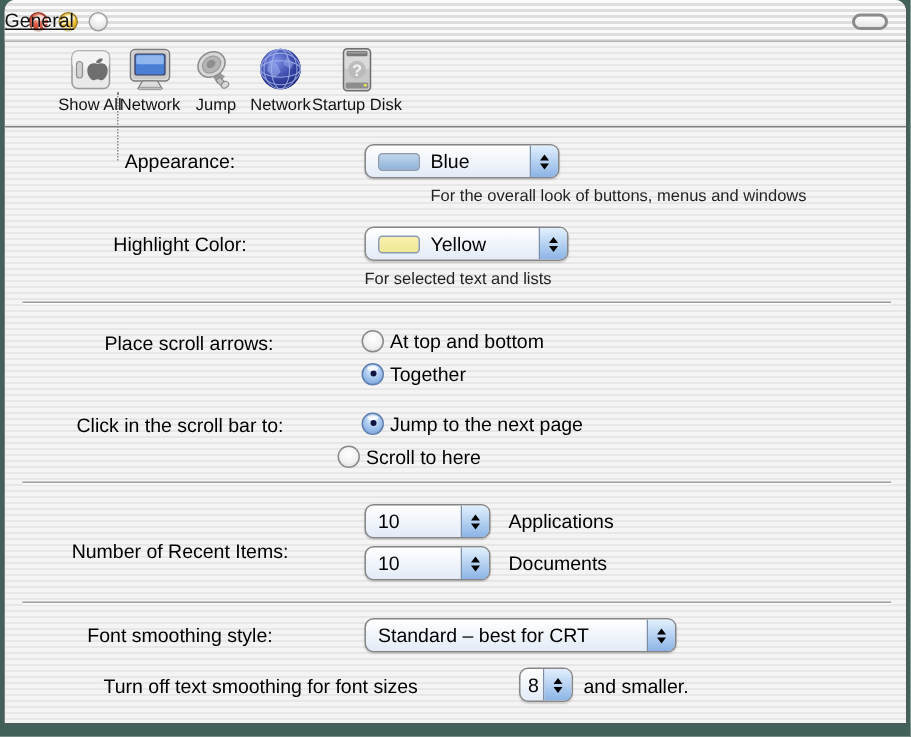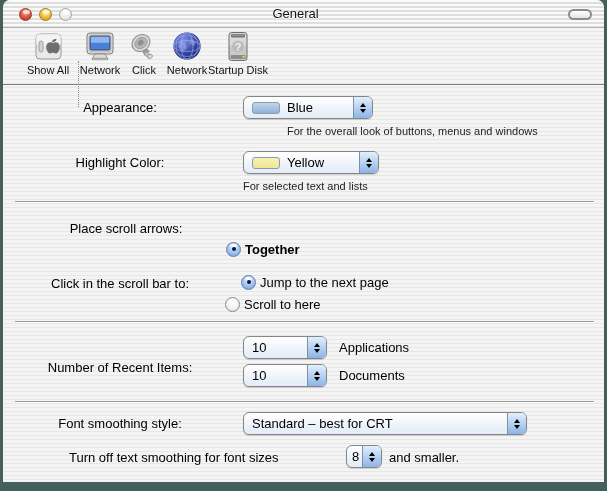--- a/index.html
+++ b/index.html
@@ -9,22 +9,22 @@
 
   #window { position:absolute; left:2px; top:0; width:603px; height:483px;
     border-radius:8px 8px 0 0; overflow:hidden;
     border:1px solid #4f5a56; border-top:none;
     background:repeating-linear-gradient(to bottom,#f4f4f4 0px,#f4f4f4 3px,#e7e7e7 3px,#e7e7e7 4px); }
 
   
   .titlebar { position:absolute; left:0; top:0; right:0; height:28px;
     background:repeating-linear-gradient(to bottom,#fafafa 0px,#fafafa 2px,#dedede 2px,#dedede 4px);
     border-bottom:1px solid #b2b2b2; }
-  .title { position:absolute; left:0; right:16px; top:6px; text-align:center;
-    font-size:13px; color:#111; text-shadow:0 1px 0 rgba(255,255,255,.8); }
+  .title { position:absolute; left:0; right:16px; top:6px; text-align:left;
+    font-size:13px; color:#111; text-shadow:0 1px 0 rgba(255,255,255,.8);text-decoration:underline; }
   .tl-btn { position:absolute; top:8px; width:13px; height:13px; border-radius:50%; }
   .tl-close { left:16px; border:1px solid #97392a;
     background:radial-gradient(circle at 50% 30%, #ffc0ae 0%, #e0604a 45%, #ad2b16 100%); }
   .tl-min { left:36px; border:1px solid #9b7d1e;
     background:radial-gradient(circle at 50% 30%, #fff3b8 0%, #f2c338 50%, #c08c10 100%); }
   .tl-zoom { left:56px; border:1px solid #a2a2a2;
     background:radial-gradient(circle at 50% 30%, #ffffff 0%, #ececec 55%, #cfcfcf 100%); }
   .tl-btn::after { content:""; position:absolute; left:3px; top:1px; width:7px; height:4px;
     border-radius:50%; background:rgba(255,255,255,.65); }
   .pill { position:absolute; right:12px; top:9px; width:24px; height:11px;
@@ -90,21 +90,21 @@
     <div class="titlebar">
       <div class="tl-btn tl-close"></div>
       <div class="tl-btn tl-min"></div>
       <div class="tl-btn tl-zoom"></div>
       <div class="title">General</div>
       <div class="pill"></div>
     </div>
 
     <div class="toolbar">
 
-      <div class="tb-item" style="left:0;padding-left:20px;">
+      <div class="tb-item" style="left:12px;padding-left:20px;">
         <svg class="ticon" viewBox="0 0 32 32">
           <rect x="4" y="3" width="25" height="25" rx="4" fill="#e9e9e9" stroke="#9a9a9a"></rect>
           <rect x="4" y="3" width="25" height="12" rx="4" fill="#f7f7f7" opacity="0.7"></rect>
           <rect x="7" y="10" width="4" height="11" rx="2" fill="#d2d2d2" stroke="#8f8f8f" stroke-width="0.8"></rect>
           <path d="M20.2 9.8 c1.6-2.2 3.6-1.9 4.3-1.7 -0.2 1.7-1.8 3.3-4.3 3.1 z" fill="#6f6f6f"></path>
           <path d="M20.5 12.2 c1-0.7 2-1 3-1 2.5 0 4.3 1.9 4.3 4.7 0 3.3-2.1 6.6-4.1 6.6 -1 0-1.4-0.7-2.7-0.7 -1.3 0-1.7 0.7-2.7 0.7 -2 0-4.1-3.3-4.1-6.6 0-2.8 1.8-4.7 4.3-4.7 1 0 2 0.3 3 1 z" fill="#6f6f6f"></path>
         </svg>
         <span class="tb-label">Show All</span>
       </div>
 
@@ -124,21 +124,21 @@
 
       <div class="tb-item" style="left:106px;">
         <svg class="ticon" viewBox="0 0 32 32">
           <path d="M7 9 L22 20 L17 25 Z" fill="#9a9a9a"></path>
           <ellipse cx="13" cy="12" rx="9.5" ry="8" transform="rotate(-35 13 12)" fill="#d7d7d7" stroke="#8a8a8a"></ellipse>
           <ellipse cx="13" cy="12" rx="6.5" ry="5.2" transform="rotate(-35 13 12)" fill="#b4b4b4" stroke="#979797" stroke-width="0.7"></ellipse>
           <ellipse cx="13" cy="11.5" rx="3.2" ry="2.5" transform="rotate(-35 13 12)" fill="#8f8f8f"></ellipse>
           <path d="M18.5 20.5 l4.5 4 -3 2.5 -4-4.5 z" fill="#c3c3c3" stroke="#8a8a8a" stroke-width="0.7"></path>
           <ellipse cx="22" cy="25.5" rx="2.6" ry="2" transform="rotate(-35 22 25.5)" fill="#d9d9d9" stroke="#8a8a8a" stroke-width="0.7"></ellipse>
         </svg>
-        <span class="tb-label">Click</span>
+        <span class="tb-label">Jump</span>
       </div>
 
       <div class="tb-item" style="left:149px;">
         <svg class="ticon" viewBox="0 0 32 32">
           <circle cx="16" cy="15" r="13.5" fill="#1b2d7e"></circle>
           <circle cx="16" cy="15" r="13.5" fill="url(#ng)"></circle>
           <defs>
             <radialGradient id="ng" cx="0.38" cy="0.3" r="0.9">
               <stop offset="0" stop-color="#7d90e8"></stop>
                 <stop offset="0.55" stop-color="#33409f"></stop>
@@ -194,21 +194,25 @@
       <span class="stepper">
           <span class="arr up"></span>
           <span class="arr dn"></span>
         </span>
     </div>
     <div class="hint" style="top:180px;">For selected text and lists</div>
 
     <div class="sep" style="top:201px;"></div>
 
     <div class="rowlabel" style="top:221px;padding-left:12px;">Place scroll arrows:</div>
-    <div class="radio-row" style="left:223px; top:241px;font-weight:bold;">
+    <div class="radio-row" style="left:238px; top:219px;">
+      <span class="radio"></span>
+      <span>At top and bottom</span>
+    </div>
+    <div class="radio-row" style="left:238px; top:241px;">
       <span class="radio selected"></span>
       <span>Together</span>
     </div>
 
     <div class="rowlabel" style="top:276px;">Click in the scroll bar to:</div>
     <div class="radio-row" style="left:238px; top:274px;">
       <span class="radio selected"></span>
       <span>Jump to the next page</span>
     </div>
     <div class="radio-row" style="left:222px; top:296px;">
@@ -233,21 +237,21 @@
       <span class="stepper">
           <span class="arr up"></span>
           <span class="arr dn"></span>
         </span>
     </div>
     <div class="caption" style="left:336px; top:368px;">Documents</div>
 
     <div class="sep" style="top:401px;"></div>
 
     <div class="rowlabel" style="top:416px;">Font smoothing style:</div>
-    <div class="popup" style="left:240px; top:412px; width:284px;">
+    <div class="popup" style="left:240px; top:412px; width:208px;">
       <span class="pvalue">Standard – best for CRT</span>
       <span class="stepper">
           <span class="arr up"></span>
           <span class="arr dn"></span>
         </span>
     </div>
 
     <div class="plain" style="left:66px; top:450px;">Turn off text smoothing for font sizes</div>
     <div class="popup" style="left:343px; top:445px; width:36px;">
       <span class="pvalue" style="padding-left:5px;">8</span>

